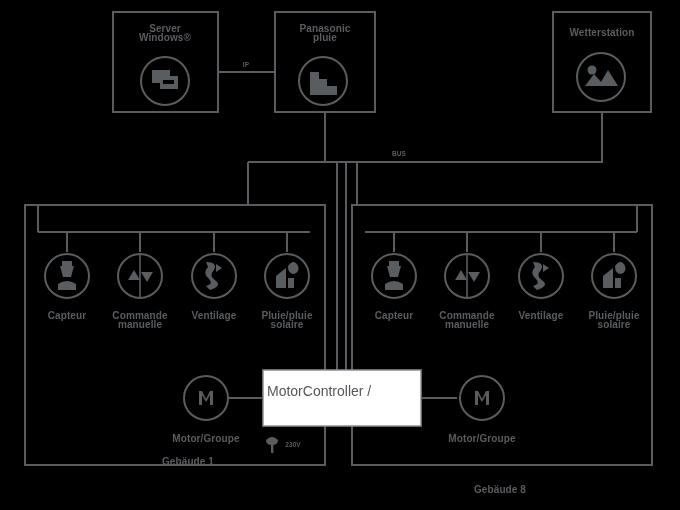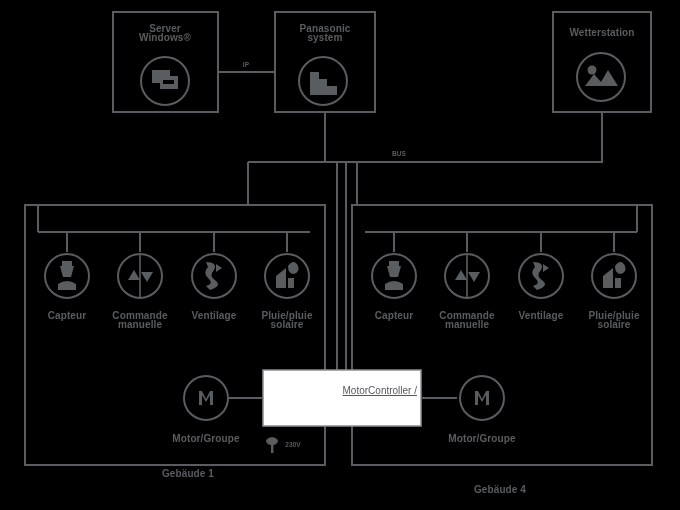--- a/index.html
+++ b/index.html
@@ -72,27 +72,26 @@
     line-height: 8px;
   }
   .lbl.bus {
     font-size: 6.5px;
   }
   .center-text {
     position: absolute;
     color: #55585b;
     font-family: "Liberation Sans", sans-serif;
     font-weight: normal;
-    font-size: 10px;
+    font-size: 14px;
     line-height: 12px;
-    text-align: right;
+    text-align: left;
     white-space: pre-line;
     transform: translate(-50%, -50%);
     user-select: none;
-    text-decoration: underline;
   }
 </style>
 </head>
 <body>
 
 <div id="diagram-root">
 
   <svg class="diagram-canvas" viewBox="0 0 680 510" xmlns="http://www.w3.org/2000/svg">
 
     <rect class="box-panel" x="113" y="12" width="105" height="100"></rect>
@@ -225,21 +224,21 @@
     <g>
       <rect class="glyph-fill" x="271" y="444" width="2.4" height="9"></rect>
       <path class="glyph-fill" d="M266 440 Q272 434 278 440 Q278 445 272 445 Q266 445 266 440 Z"></path>
     </g>
 
   </svg>
 
   <div class="lbl" style="left:165px; top:24px; width:100px;">Server
 Windows®</div>
   <div class="lbl" style="left:325px; top:24px; width:96px;">Panasonic
-system</div>
+pluie</div>
   <div class="lbl" style="left:602px; top:28px; width:94px;">Wetterstation</div>
 
   <div class="lbl bus" style="left:246px; top:60px; width:30px;">IP</div>
   <div class="lbl bus" style="left:399px; top:149px; width:30px;">BUS</div>
 
   <div class="lbl" style="left:67px; top:311px; width:68px;">Capteur</div>
   <div class="lbl" style="left:140px; top:311px; width:68px;">Commande
 manuelle</div>
   <div class="lbl" style="left:214px; top:311px; width:68px;">Ventilage</div>
   <div class="lbl" style="left:287px; top:311px; width:68px;">Pluie/pluie
@@ -252,16 +251,16 @@
   <div class="lbl" style="left:614px; top:311px; width:68px;">Pluie/pluie
 solaire</div>
 
   <div class="center-text" style="left:342px; top:391px; width:150px;">MotorController /</div>
 
   <div class="lbl" style="left:206px; top:434px; width:80px;">Motor/Groupe</div>
   <div class="lbl" style="left:482px; top:434px; width:80px;">Motor/Groupe</div>
 
   <div class="lbl small" style="left:293px; top:441px; width:30px;">230V</div>
 
-  <div class="lbl" style="left:188px; top:457px; width:120px;margin-top:12px;">Gebäude 1</div>
-  <div class="lbl" style="left:500px; top:485px; width:120px;">Gebäude 4</div>
+  <div class="lbl" style="left:188px; top:457px; width:120px;">Gebäude 1</div>
+  <div class="lbl" style="left:500px; top:485px; width:120px;">Gebäude 8</div>
 
 </div>
 
 </body></html>

